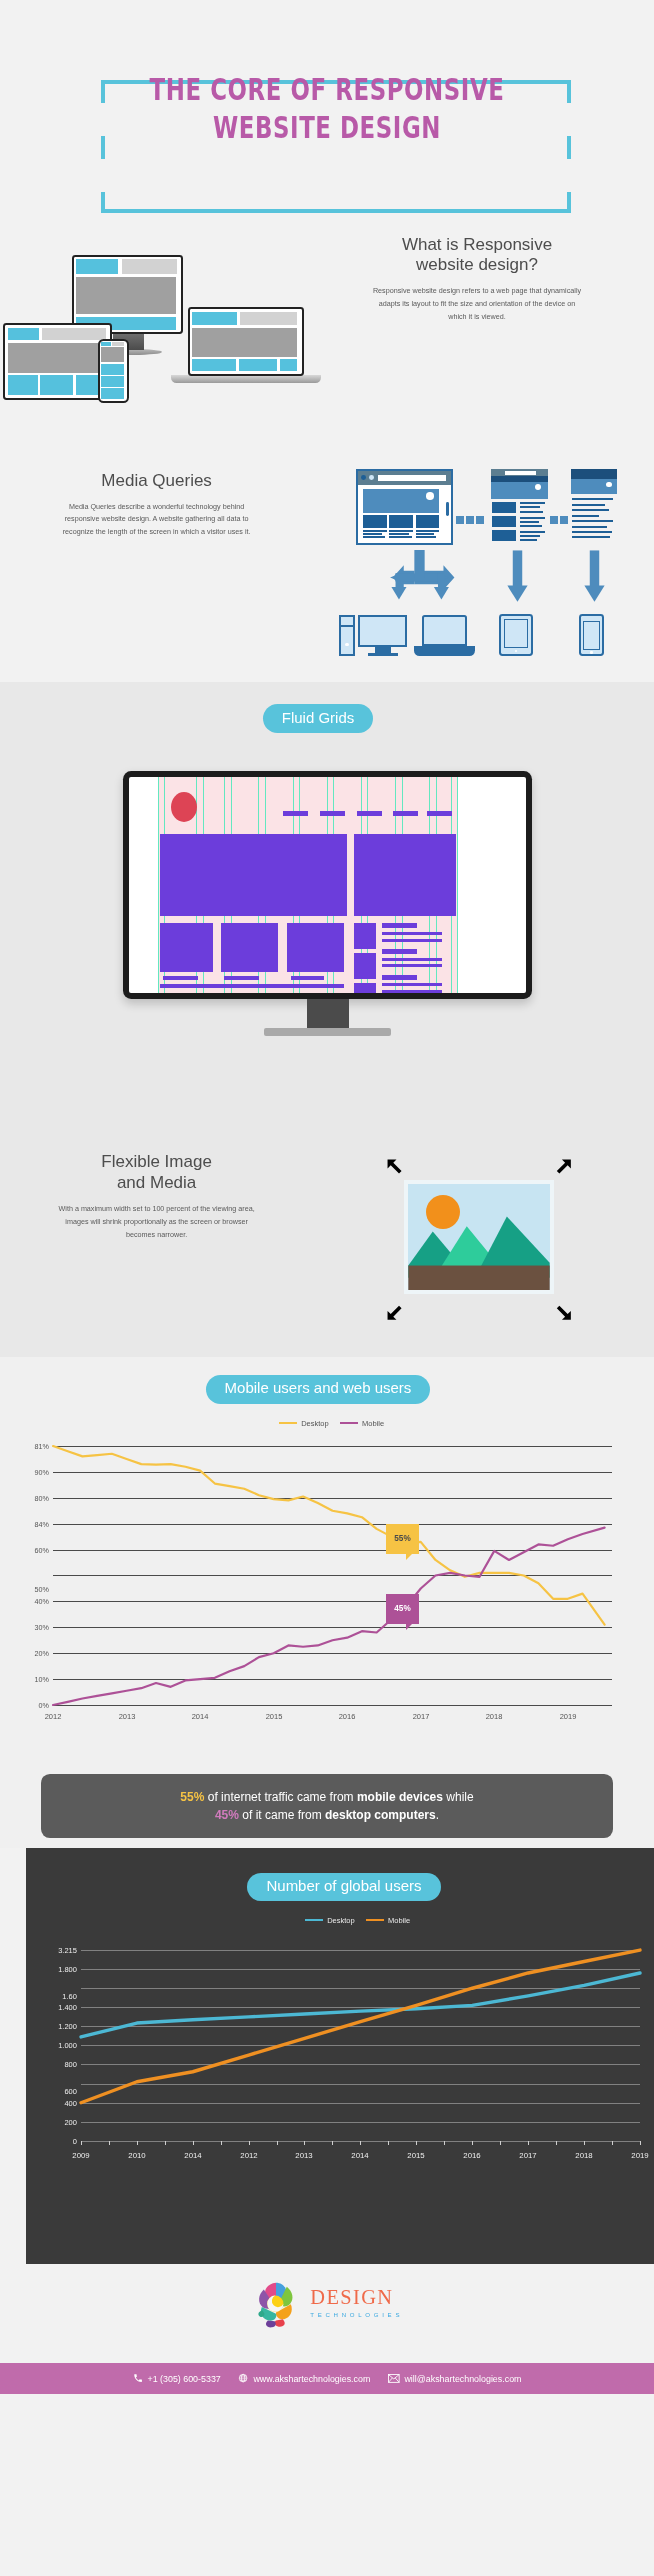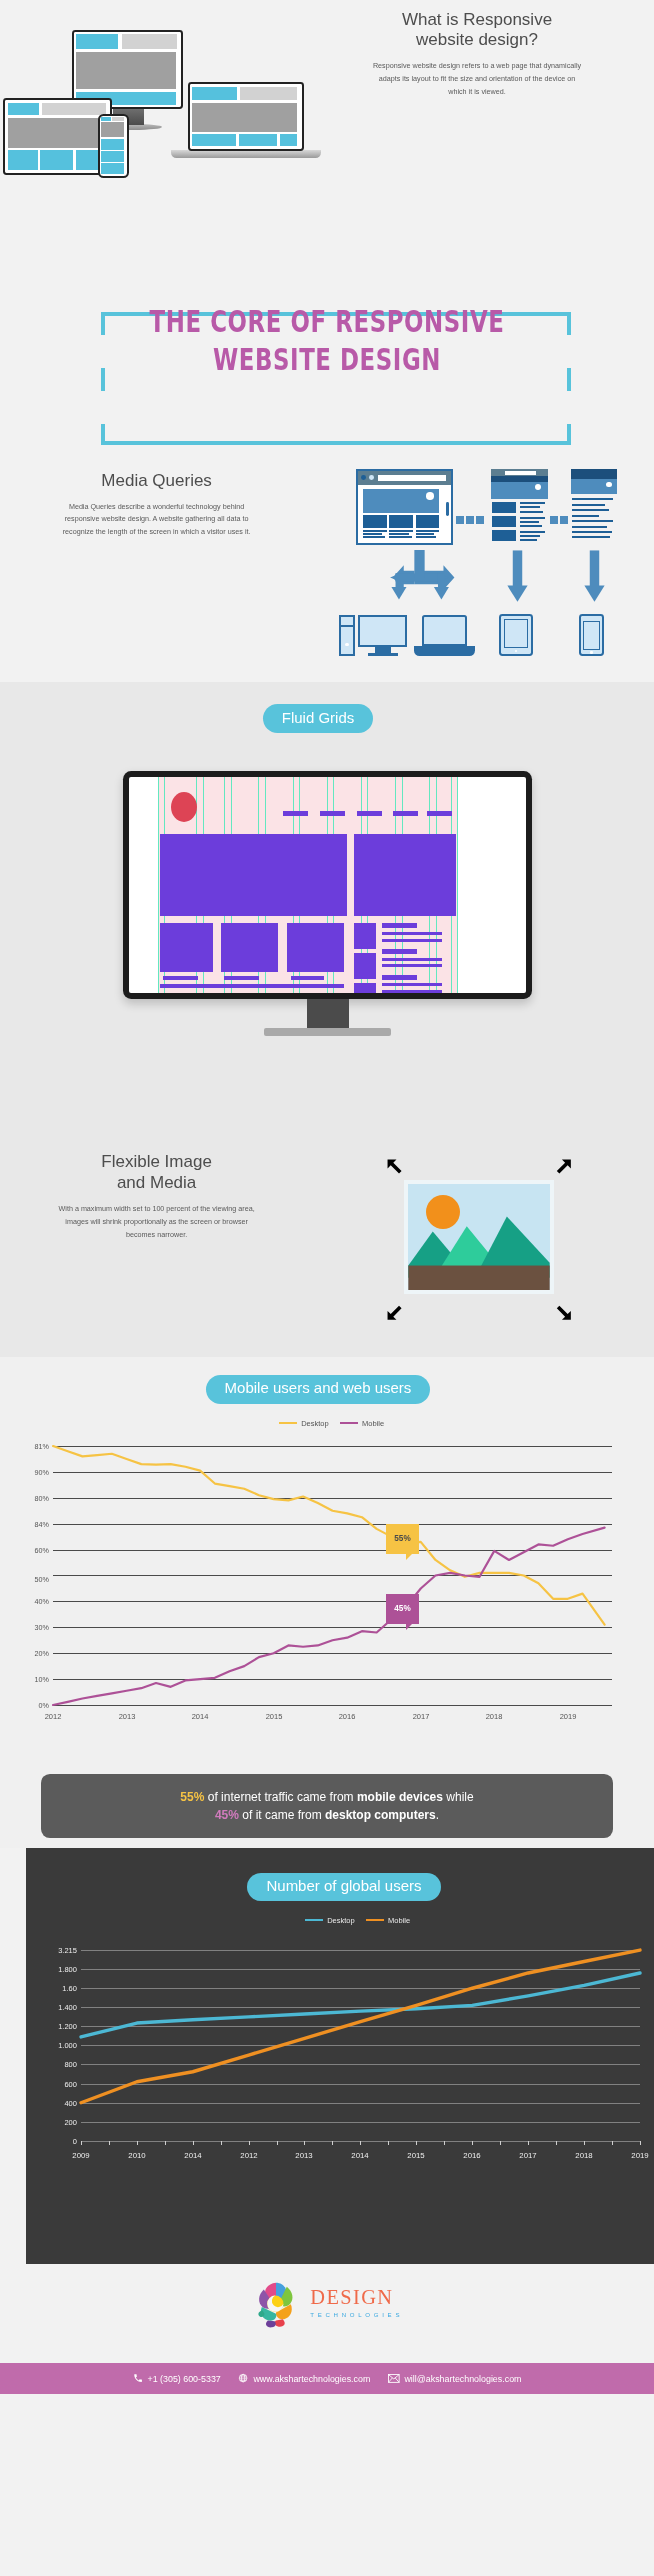--- a/index.html
+++ b/index.html
@@ -157,20 +157,28 @@
     display:flex; align-items:center; justify-content:center; gap:17.7px; color:#fff; font-size:8.9px;
   }
   .contact .item{ display:flex; align-items:center; gap:4.8px; }
   .contact svg{ display:block; }
 </style>
 </head>
 <body>
 
 <div class="page">
 
+  <section class="sec bg-light" id="title-sec">
+    <div class="title-frame"></div>
+    <div class="title-text">
+      <span class="l l1">THE CORE OF RESPONSIVE</span>
+      <span class="l l2">WEBSITE DESIGN</span>
+    </div>
+  </section>
+
   <section class="sec bg-light" id="what-sec">
 
     <div class="devices">
       <div class="mon-base"></div>
       <div class="mon-stand"></div>
       <div class="scr mon">
         <div style="position:absolute;left:2.7px;top:2.7px;width:42px;height:14.3px" class="bar-blue"></div>
         <div style="position:absolute;left:48px;top:2.7px;width:55px;height:14.3px" class="bar-grey"></div>
         <div style="position:absolute;left:2.7px;top:20px;width:100px;height:37px" class="bar-mid"></div>
         <div style="position:absolute;left:2.7px;top:60px;width:100px;height:13.6px" class="bar-blue"></div>
@@ -201,28 +209,20 @@
         <div style="position:absolute;left:1.4px;top:47px;width:23px;height:11px" class="bar-blue"></div>
       </div>
     </div>
 
     <div class="what-copy">
       <div class="h2">
         <span>What is Responsive</span><br>
         <span>website design?</span>
       </div>
       <p class="body-copy" style="padding:0 35px;">Responsive website design refers to a web page that dynamically adapts its layout to fit the size and orientation of the device on which it is viewed.</p>
-    </div>
-  </section>
-
-  <section class="sec bg-light" id="title-sec">
-    <div class="title-frame"></div>
-    <div class="title-text">
-      <span class="l l1">THE CORE OF RESPONSIVE</span>
-      <span class="l l2">WEBSITE DESIGN</span>
     </div>
   </section>
 
   <section class="sec bg-light" id="mq-sec">
     <div class="mq-copy">
       <div class="h2">Media Queries</div>
       <p class="body-copy" style="padding:0 40px;">Media Queries describe a wonderful technology behind responsive website design. A website gathering all data to recognize the length of the screen in which a visitor uses it.</p>
     </div>
 
     <div class="mq-art">
@@ -453,21 +453,21 @@
           <div class="tick-y" style="top: 259px;">0%</div>
           <div class="grid1" style="top: 233px;"></div>
           <div class="tick-y" style="top: 233px;">10%</div>
           <div class="grid1" style="top: 207px;"></div>
           <div class="tick-y" style="top: 207px;">20%</div>
           <div class="grid1" style="top: 181px;"></div>
           <div class="tick-y" style="top: 181px;">30%</div>
           <div class="grid1" style="top: 155px;"></div>
           <div class="tick-y" style="top: 155px;">40%</div>
           <div class="grid1" style="top: 129px;"></div>
-          <div class="tick-y" style="top: 133px;">50%</div>
+          <div class="tick-y" style="top: 143px;">50%</div>
           <div class="grid1" style="top: 104px;"></div>
           <div class="tick-y" style="top: 104px;">60%</div>
           <div class="grid1" style="top: 78px;"></div>
           <div class="tick-y" style="top: 78px;">84%</div>
           <div class="grid1" style="top: 52px;"></div>
           <div class="tick-y" style="top: 52px;">80%</div>
           <div class="grid1" style="top: 26px;"></div>
           <div class="tick-y" style="top: 26px;">90%</div>
           <div class="grid1" style="top: 0px;"></div>
           <div class="tick-y" style="top: 0px;">81%</div>
@@ -506,31 +506,31 @@
 
     <div class="chart2-wrap">
       <div id="chart2-plot" style="position:absolute;left:55px;top:0px;width:559px;height:191px;">
           <div class="grid2" style="top: 191px;"></div>
           <div class="tick-y2" style="top: 191px;">0</div>
           <div class="grid2" style="top: 172px;"></div>
           <div class="tick-y2" style="top: 172px;">200</div>
           <div class="grid2" style="top: 153px;"></div>
           <div class="tick-y2" style="top: 153px;">400</div>
           <div class="grid2" style="top: 134px;"></div>
-          <div class="tick-y2" style="top: 134px;">600</div>
+          <div class="tick-y2" style="top: 141px;">600</div>
           <div class="grid2" style="top: 114px;"></div>
           <div class="tick-y2" style="top: 114px;">800</div>
           <div class="grid2" style="top: 95px;"></div>
           <div class="tick-y2" style="top: 95px;">1.000</div>
           <div class="grid2" style="top: 76px;"></div>
           <div class="tick-y2" style="top: 76px;">1.200</div>
           <div class="grid2" style="top: 57px;"></div>
           <div class="tick-y2" style="top: 57px;">1.400</div>
           <div class="grid2" style="top: 38px;"></div>
-          <div class="tick-y2" style="top: 38px;">1.60</div>
+          <div class="tick-y2" style="top: 46px;">1.60</div>
           <div class="grid2" style="top: 19px;"></div>
           <div class="tick-y2" style="top: 19px;">1.800</div>
           <div class="grid2" style="top: 0px;"></div>
           <div class="tick-y2" style="top: 0px;">3.215</div>
           <div class="tick-x2" style="left: 0px;">2009</div>
           <div class="xtick" style="left: 0px;"></div>
           <div class="xtick" style="left: 28px;"></div>
           <div class="tick-x2" style="left: 56px;">2010</div>
           <div class="xtick" style="left: 56px;"></div>
           <div class="xtick" style="left: 84px;"></div>

